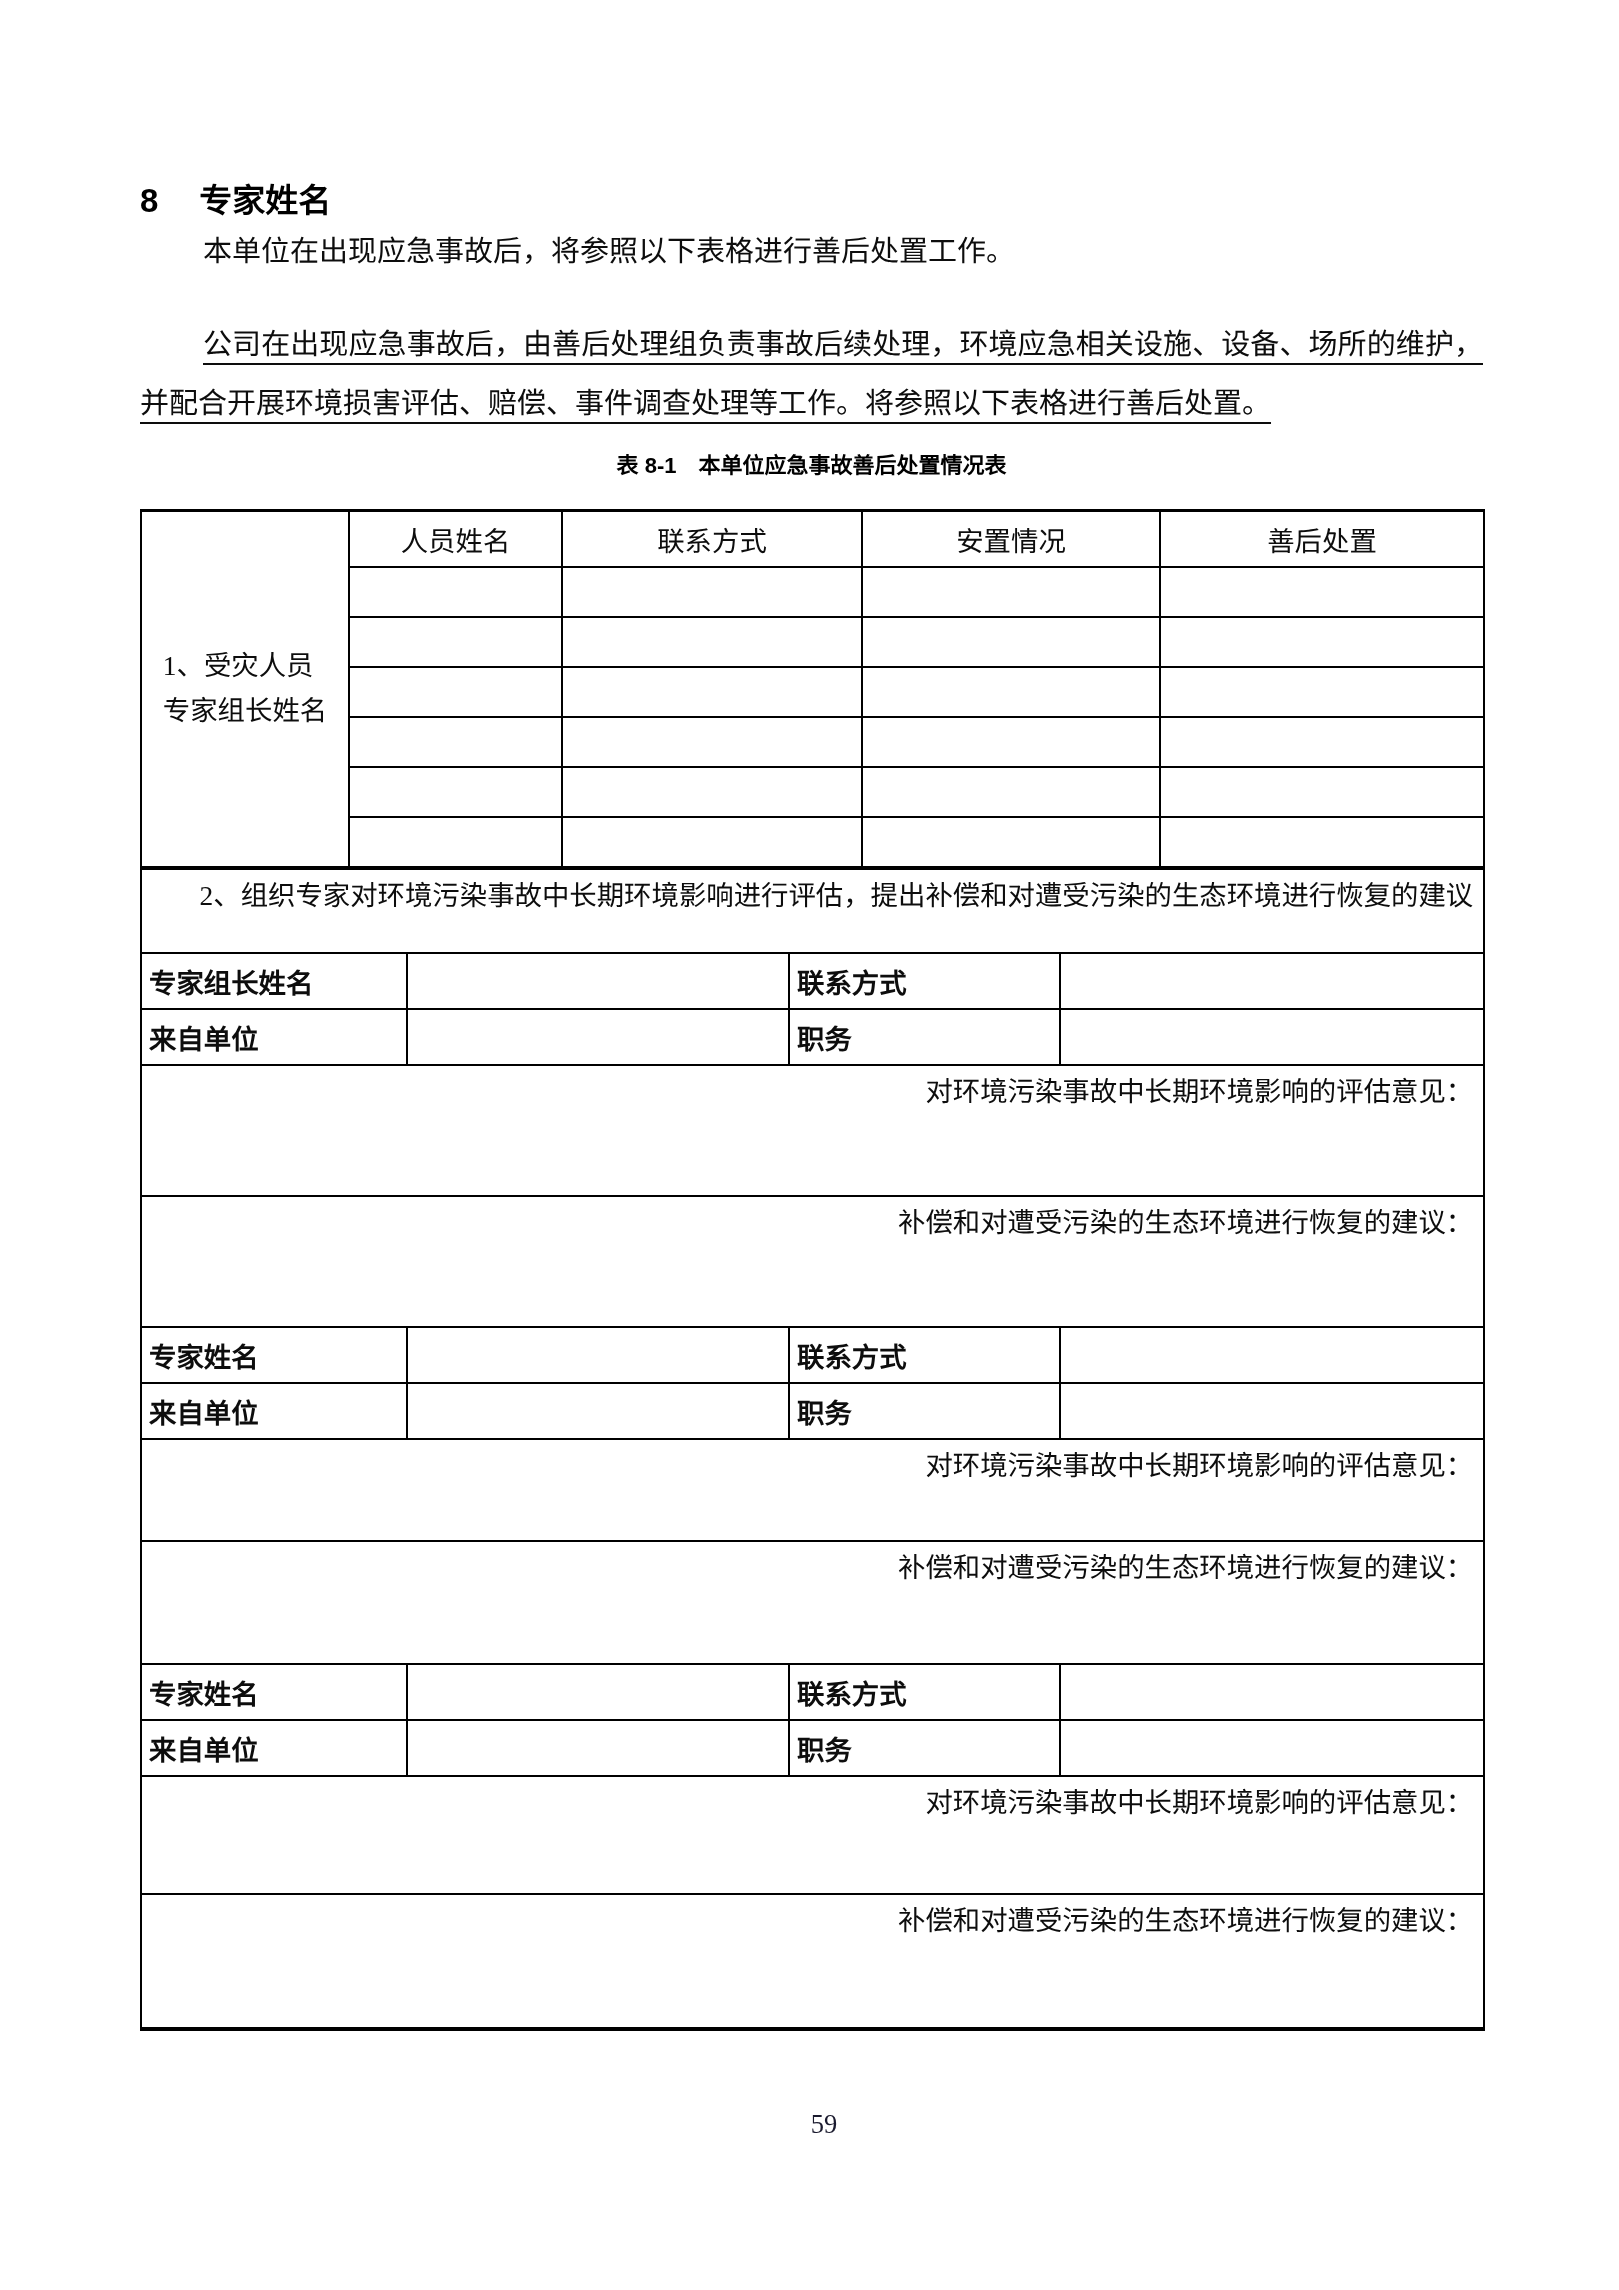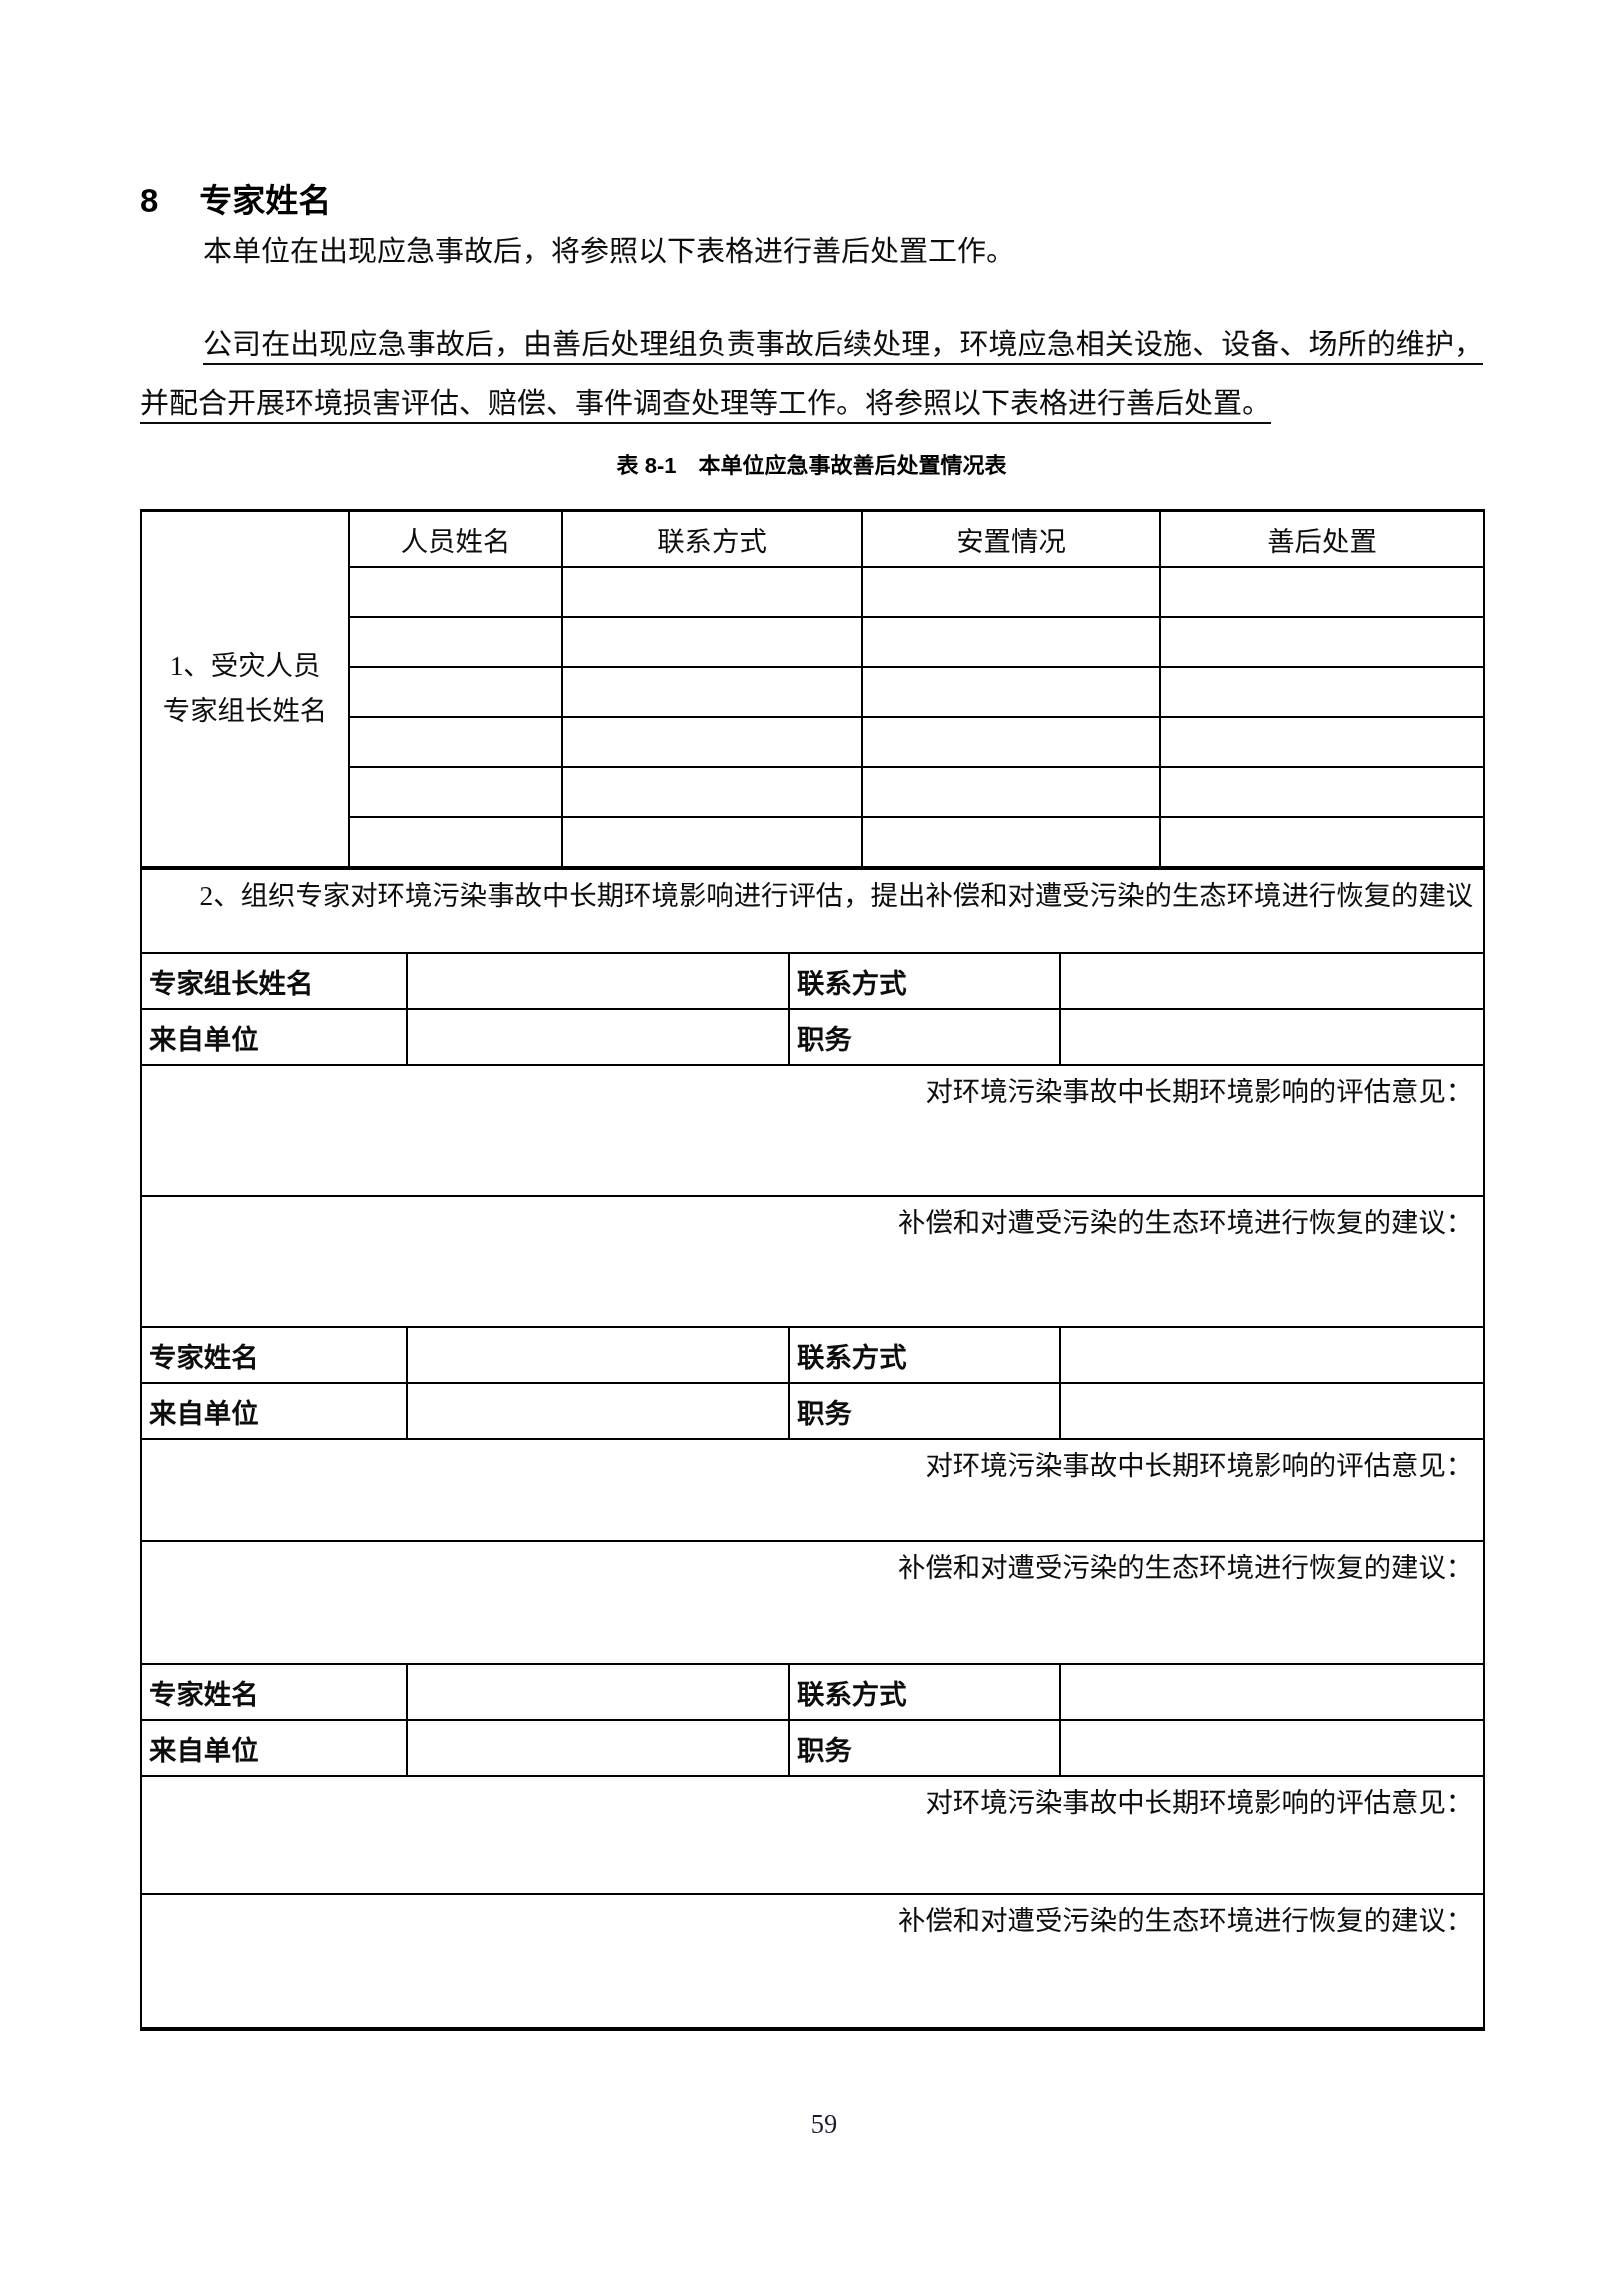--- a/index.html
+++ b/index.html
@@ -63,21 +63,21 @@
     color: #0d0d0d;
     padding: 7px;
     overflow: hidden;
   }
   
   .t1 { border: 2px solid #000; border-top: 3.9px solid #000; border-bottom: 2.9px solid #000; }
   .t1 td { border: 2px solid #000; text-align: center; vertical-align: middle; }
   .t1 tr.hdr td { border-bottom: 2.9px solid #000; height: 39px; }
   .t1 tr.empty td { height: 34px; }
   .t1 td.rowlabel { text-align: center; vertical-align: middle; }
-  .rowlabel-box { display: inline-block; text-align: center; line-height: 45px; }
+  .rowlabel-box { display: inline-block; text-align: left; line-height: 45px; }
   
   .t2 { border: 2px solid #000; border-bottom: 4.9px solid #000; }
   .t2 td {
     border-left: 2px solid #000; border-right: 2px solid #000;
     border-top: 2.9px solid #000; border-bottom: 2.9px solid #000;
   }
   .t2 td.lbl { vertical-align: middle; height: 35px; font-weight: bold; }
   .t2 td.val { height: 35px; }
   .t2 td.wide {
     text-align: right;

